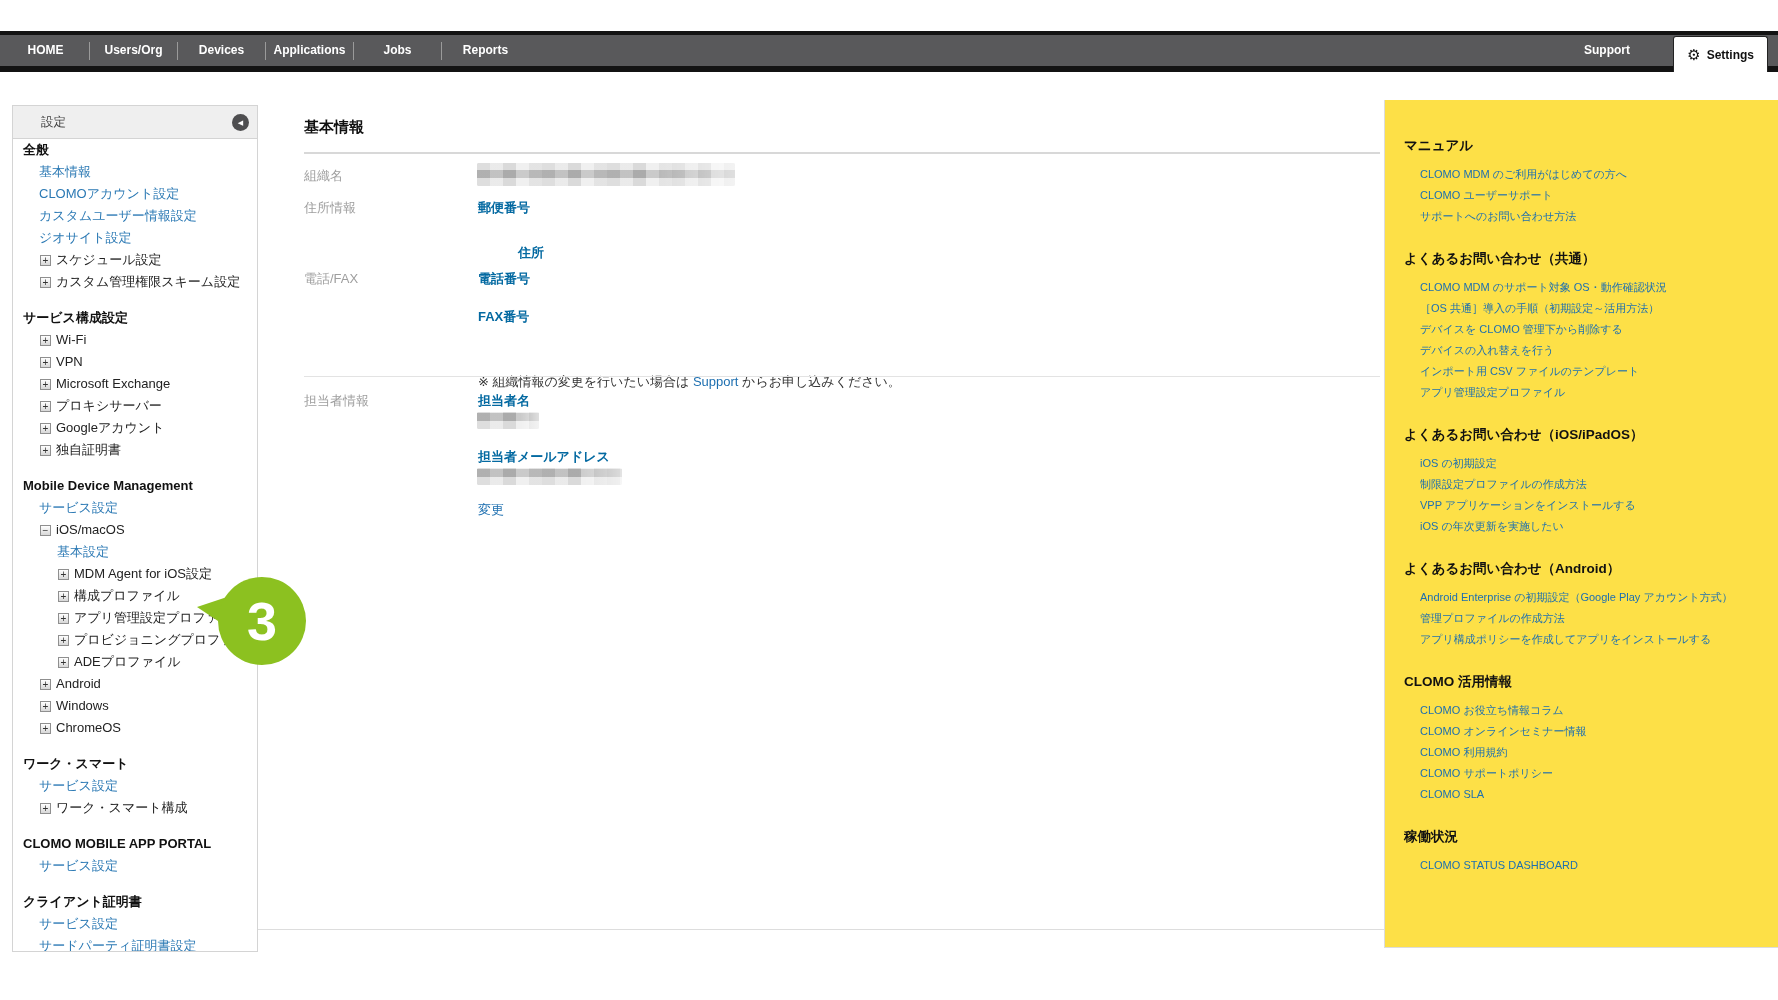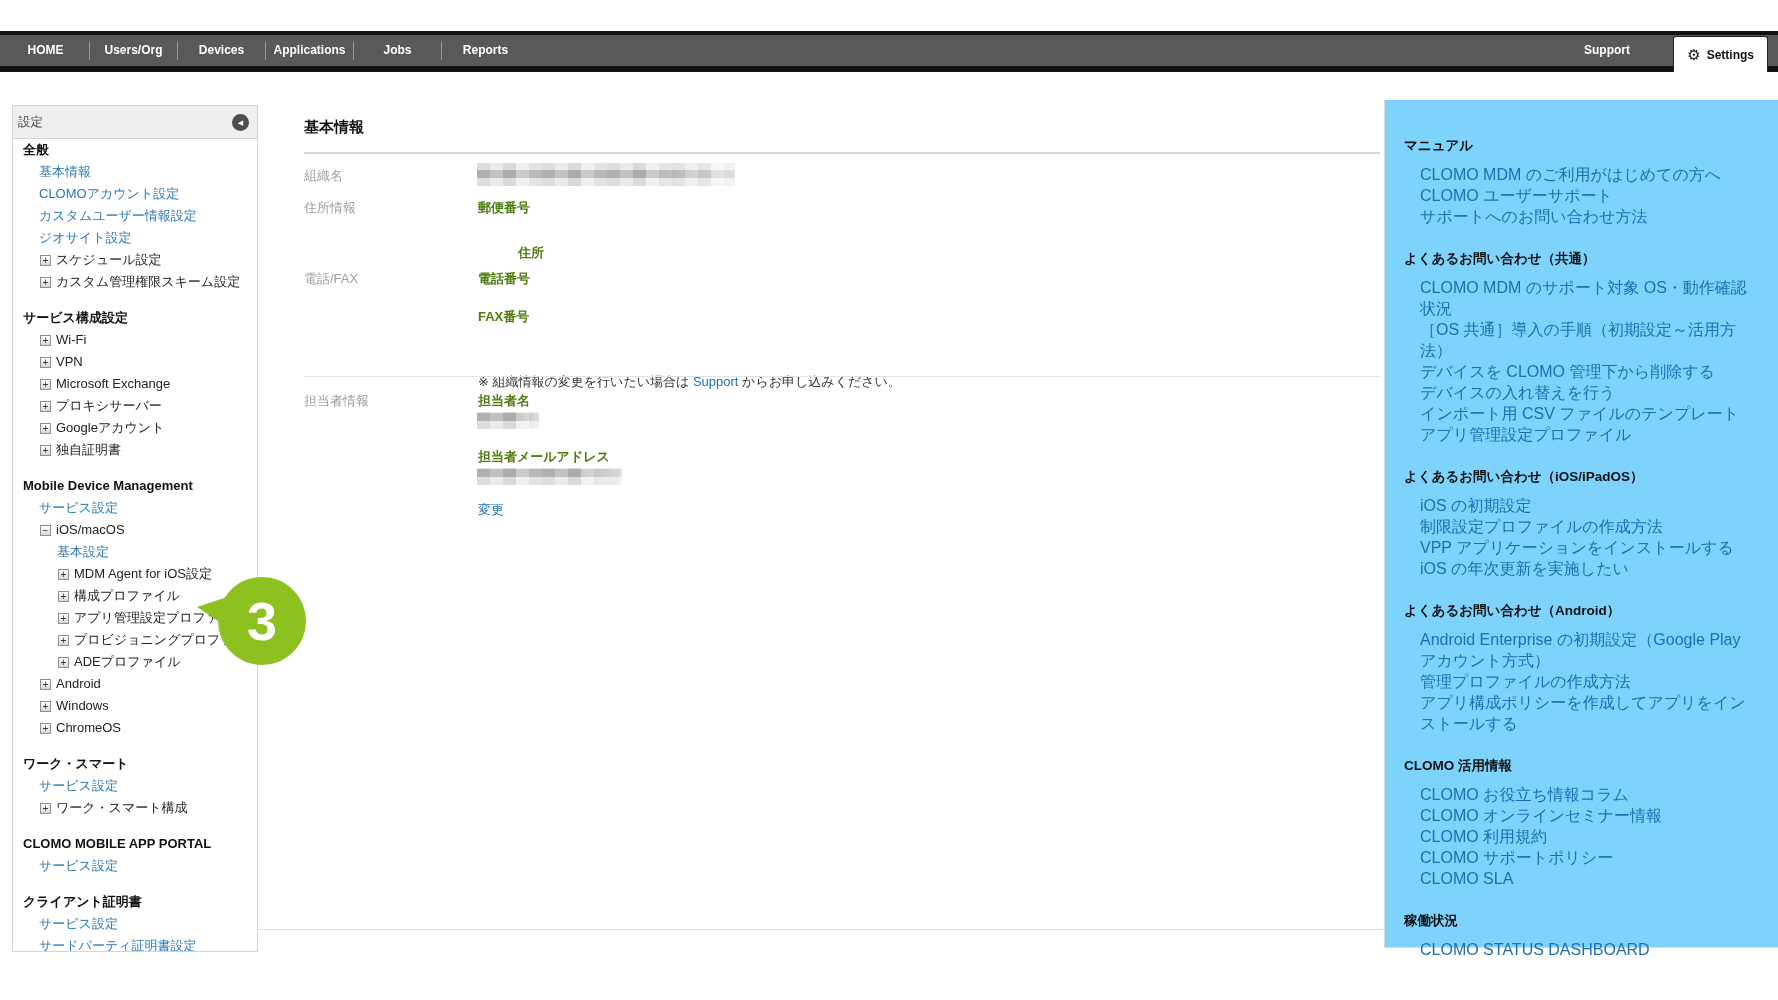--- a/index.html
+++ b/index.html
@@ -31,21 +31,21 @@
     font-size:12px;font-weight:bold;color:#111111;cursor:pointer;box-sizing:border-box;
   }
   .gear{font-size:15px;line-height:15px;color:#111;}
   
   .sidebar{
     position:absolute;left:12px;top:105px;width:246px;height:847px;
     background:#ffffff;border:1px solid #d4d4d4;box-sizing:border-box;overflow:hidden;
   }
   .sb-header{
     height:32px;background:#efefef;border-bottom:1px solid #d4d4d4;
-    display:flex;align-items:center;padding:0 8px 0 5px;font-size:12.5px;color:#444;
+    display:flex;align-items:center;padding:0 8px 0 28px;font-size:12.5px;color:#444;
   }
   .collapse-btn{
     margin-left:auto;width:17px;height:17px;border-radius:50%;background:#4e4e50;
     color:#fff;display:flex;align-items:center;justify-content:center;cursor:pointer;
   }
   .collapse-btn .tri{font-size:7px;line-height:7px;}
   .sb-list{}
   .sb-title{
     font-size:13px;font-weight:600;color:#111;line-height:22px;
     padding-left:10px;margin-top:14px;white-space:nowrap;
@@ -75,44 +75,44 @@
     background:#8cc120;color:#ffffff;display:flex;align-items:center;justify-content:center;
     font-size:54px;font-weight:bold;
   }
   
   .abs{position:absolute;white-space:nowrap;}
   .m-title{left:304px;top:118px;font-size:15px;font-weight:bold;color:#111;}
   .m-rule{left:304px;top:152px;width:1076px;height:2px;background:#d8d8d8;}
   .m-rule2{left:304px;top:376px;width:1076px;height:1px;background:#e3e3e3;}
   .m-bottom{left:258px;top:929px;width:1127px;height:1px;background:#dddddd;}
   .glabel{font-size:13px;color:#9e9e9e;}
-  .vlabel{font-size:13px;font-weight:bold;color:#4d7c0f;}
+  .vlabel{font-size:13px;font-weight:bold;color:#0369a1;}
   .pix{
     position:absolute;border-radius:1px;
     background-image:
       repeating-linear-gradient(0deg, rgba(255,255,255,.45) 0 8px, rgba(110,110,110,.22) 8px 16px),
       repeating-linear-gradient(90deg,#c3c3c3 0 13px,#dadada 13px 26px,#bcbcbc 26px 39px,#e4e4e4 39px 52px,#cdcdcd 52px 65px);
   }
   .pix-fade{
     -webkit-mask-image:linear-gradient(90deg,#000 70%,rgba(0,0,0,.45) 100%);
             mask-image:linear-gradient(90deg,#000 70%,rgba(0,0,0,.45) 100%);
   }
   .m-note{font-size:13px;color:#333;margin-top:28px;}
   a.inline-link{color:#1d6fb0;text-decoration:none;cursor:pointer;}
   a.change-link{font-size:13px;color:#1d6fb0;text-decoration:none;cursor:pointer;}
   
   .help{
     position:absolute;left:1384px;top:100px;width:394px;height:848px;box-sizing:border-box;
-    background:#7dd3fc;border-left:1px solid #dcdcdc;border-bottom:1px solid #dcdcdc;
+    background:#fde047;border-left:1px solid #dcdcdc;border-bottom:1px solid #dcdcdc;
     padding:36px 18px 0 19px;
   }
   .h-title{font-size:13.5px;font-weight:bold;color:#111;line-height:20px;margin:22px 0 8px 0;white-space:nowrap;}
   .h-title.first{margin-top:0;}
   a.h-link{
-    display:block;font-size:16px;color:#1d6fb0;line-height:21px;
+    display:block;font-size:11px;color:#1d6fb0;line-height:21px;
     padding-left:16px;text-decoration:none;cursor:pointer;
   }
 </style>
 </head>
 <body>
 
 <div class="topbar">
   <div class="nav-items" id="nav-items">
       <div class="nav-item">HOME</div>
       <span class="nav-sep"></span>

